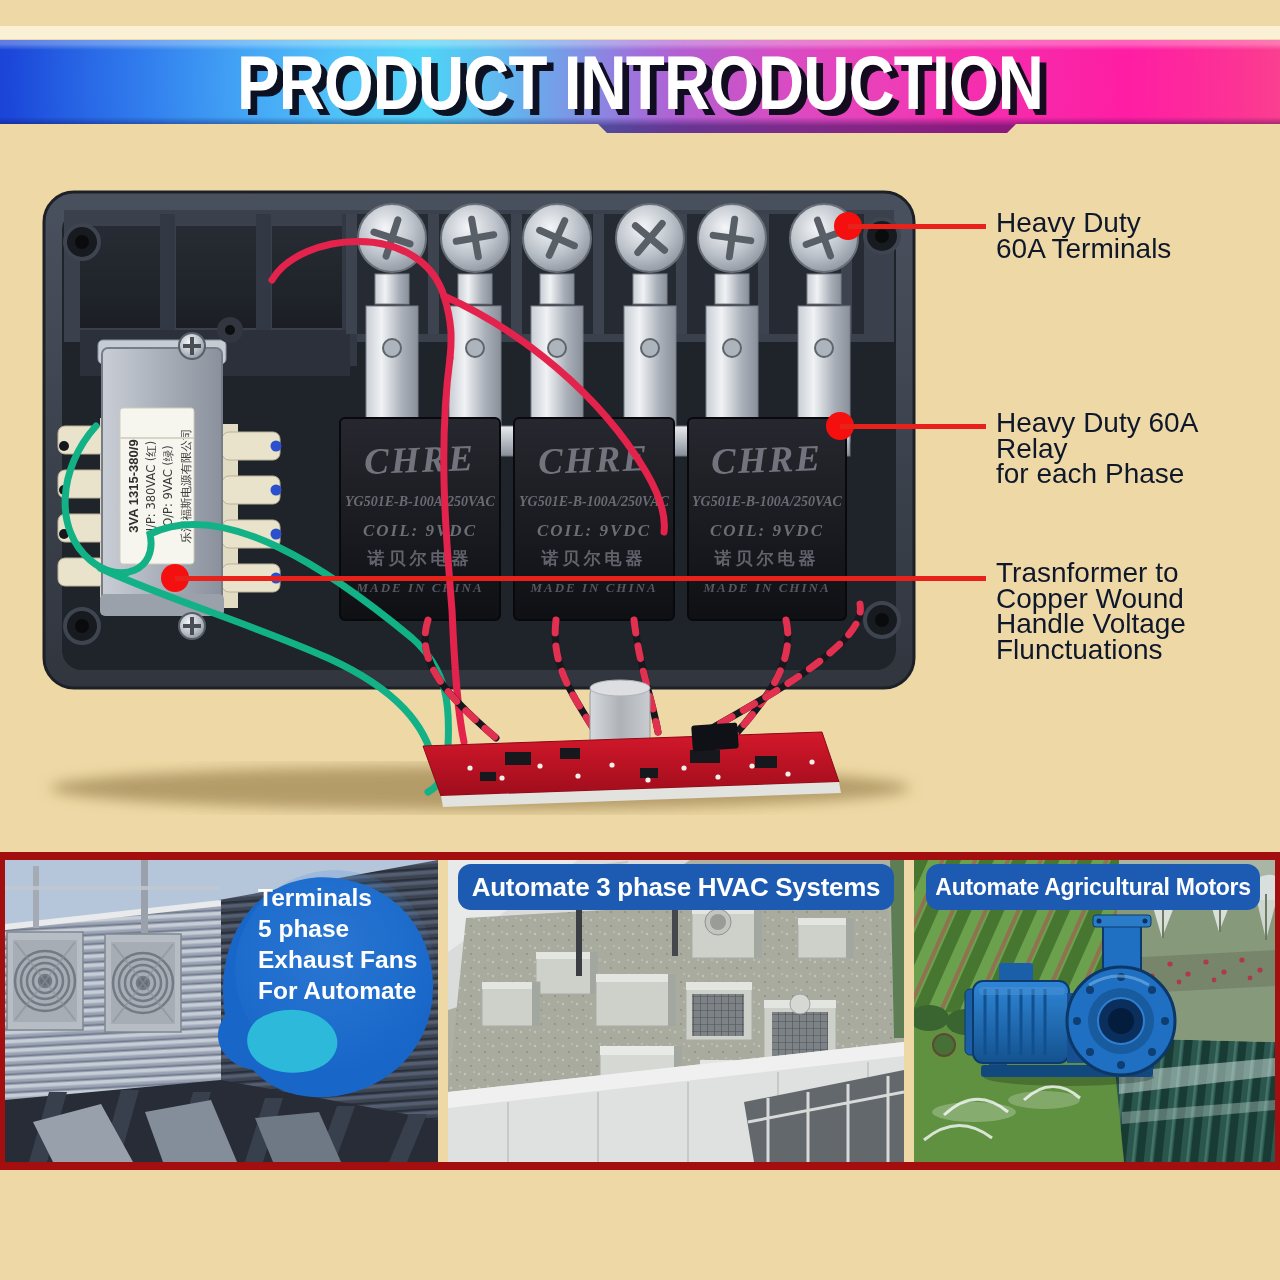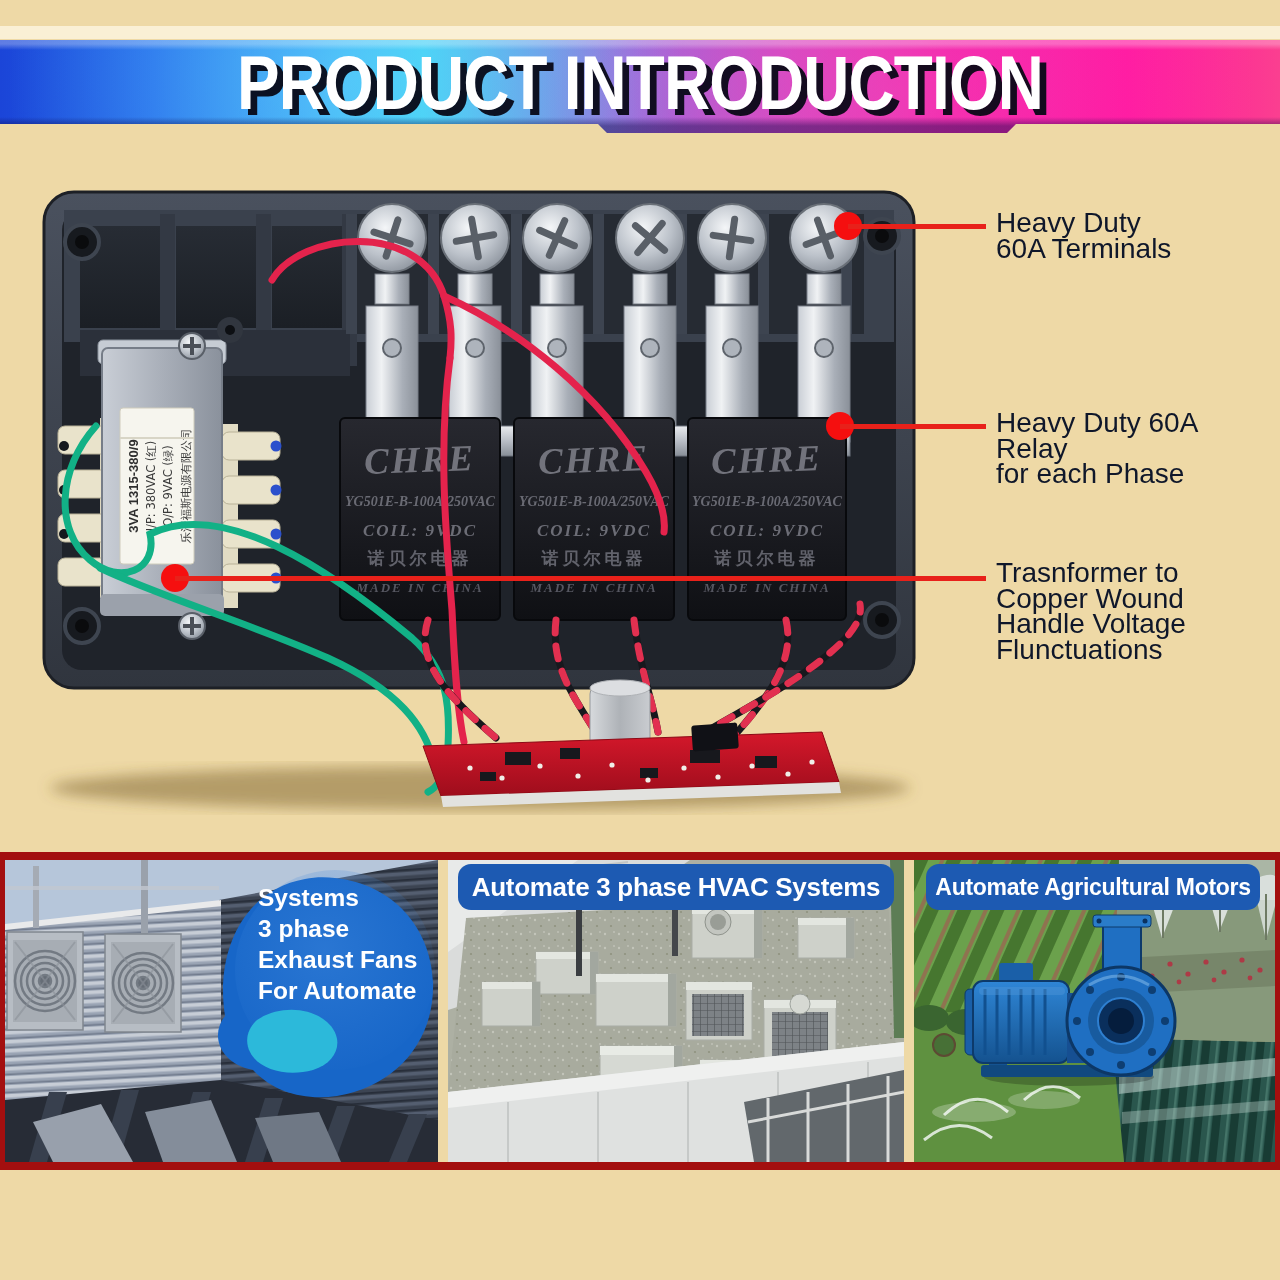--- a/index.html
+++ b/index.html
@@ -438,22 +438,22 @@
           <polygon points="140,252 206,240 232,302 158,302" fill="#848d9a"></polygon>
           <polygon points="250,258 314,252 336,302 268,302" fill="#6f7885"></polygon>
 
           <g>
             <path d="M 330,18 C 388,24 426,68 428,122 C 430,180 392,226 332,236 C 300,241 268,232 248,210 C 216,204 204,176 220,156 C 210,92 238,30 300,19 C 310,17 320,17 330,18 Z" fill="#1766c8"></path>
             <circle cx="330" cy="110" r="100" fill="url(#blobShine)" opacity=".5"></circle>
             <path d="M 252,160 C 272,146 304,146 322,162 C 340,178 334,202 308,210 C 282,217 254,210 245,192 C 239,180 243,168 252,160 Z" fill="#2cb9da"></path>
           </g>
         </svg>
         <div class="blob-text">
-          <div>Systems</div>
-          <div>3 phase</div>
+          <div>Terminals</div>
+          <div>5 phase</div>
           <div>Exhaust Fans</div>
           <div>For Automate</div>
         </div>
       </div>
 
       <div class="app" style="width:456px">
         <svg width="456" height="302" viewBox="0 0 456 302">
           <defs>
             <pattern id="p2grav" width="14" height="14" patternUnits="userSpaceOnUse">
               <rect width="14" height="14" fill="#a8ab9e"></rect>

